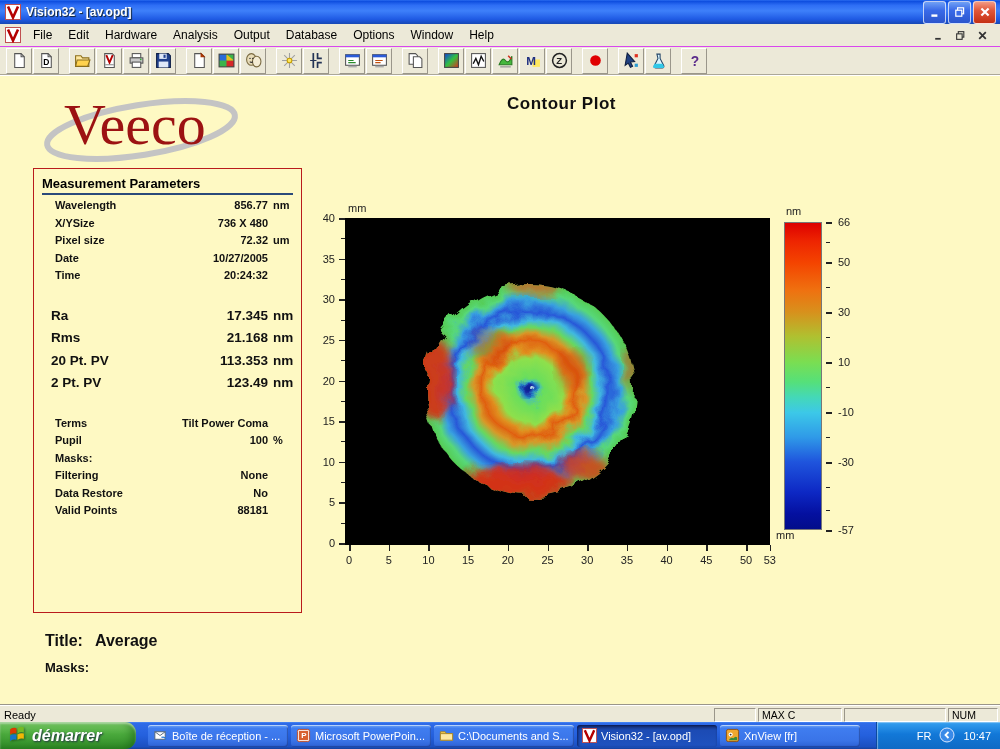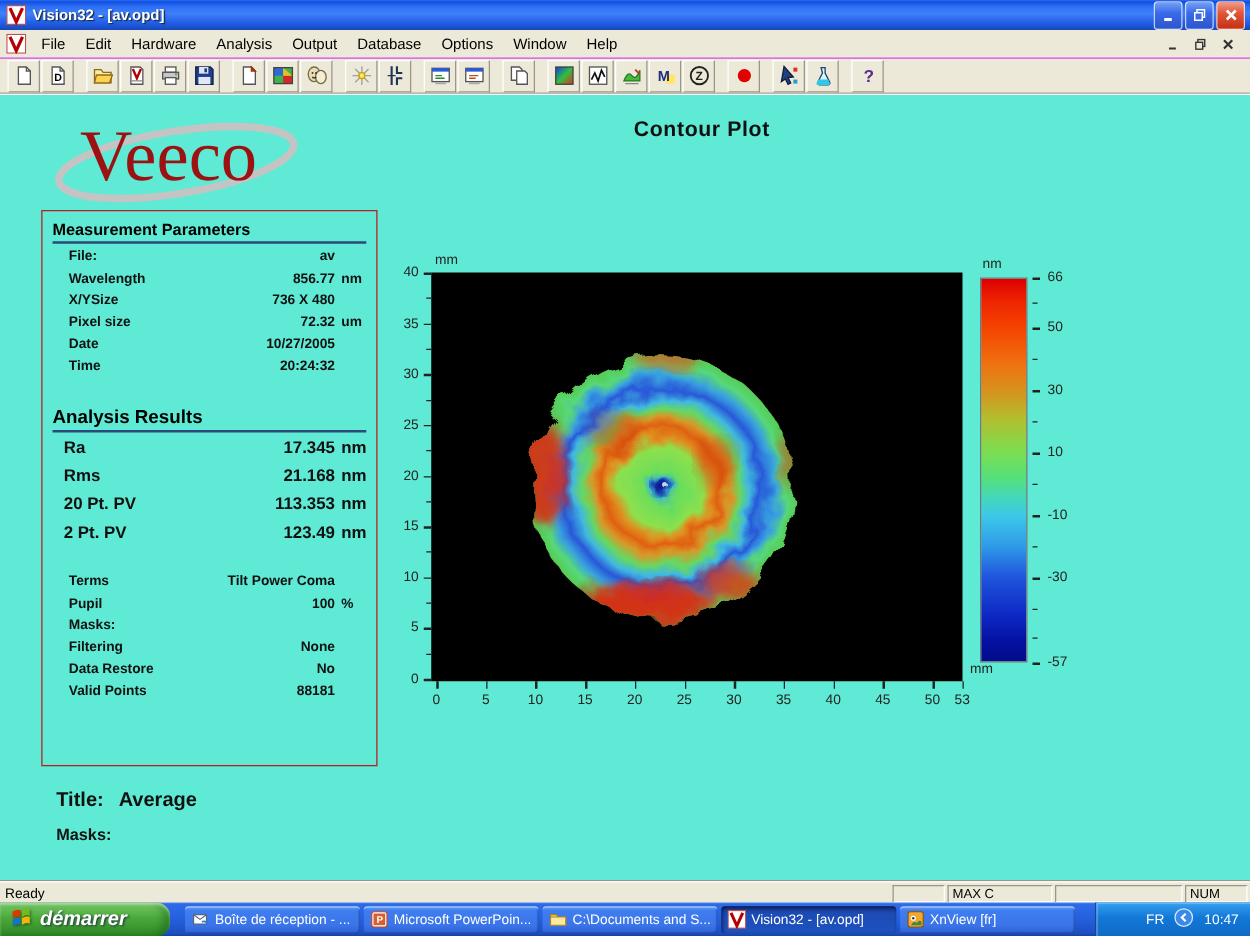--- a/index.html
+++ b/index.html
@@ -31,21 +31,21 @@
   
   #toolbar{position:absolute;left:0;top:47px;width:1000px;height:28px;background:#ece9d8;
     border-bottom:1px solid #aca899;display:flex;align-items:center;padding-left:6px;box-sizing:border-box;}
   .tb-group{display:flex;margin-right:9px;}
   .tb-btn{width:24px;height:24px;margin-right:1px;background:#ece9d8;
     border:1px solid;border-color:#fff #9a968a #9a968a #fff;
     display:flex;align-items:center;justify-content:center;}
   .tb-btn svg{width:17px;height:17px;}
 
   
-  #client{position:absolute;left:0;top:76px;width:1000px;height:629px;background:#5eead4;}
+  #client{position:absolute;left:0;top:76px;width:1000px;height:629px;background:#fef9c3;}
 
   #veeco-logo{position:absolute;left:38px;top:4px;}
   #page-title{position:absolute;left:507px;top:18px;font-size:17px;font-weight:bold;color:#111;
     letter-spacing:.5px;}
 
   
   #params-panel{position:absolute;left:33px;top:92px;width:269px;height:445px;
     border:1px solid #b91c1c;box-sizing:border-box;padding:7px 8px 0 8px;}
   .sec-title{font-weight:bold;font-size:13px;color:#000;border-bottom:2px solid #2b4a7a;
     padding-bottom:2px;margin-bottom:4px;}
@@ -414,25 +414,20 @@
       </svg>
     </div>
 
     <div id="page-title">Contour Plot</div>
 
     <div id="params-panel">
       <div class="section" id="sec-measure">
         <div class="sec-title">Measurement Parameters</div>
         <div class="rows">
             <div class="param-row">
-              <span class="lbl">File:</span>
-              <span class="val">av</span>
-              <span class="unit"></span>
-            </div>
-            <div class="param-row">
               <span class="lbl">Wavelength</span>
               <span class="val">856.77</span>
               <span class="unit">nm</span>
             </div>
             <div class="param-row">
               <span class="lbl">X/YSize</span>
               <span class="val">736 X 480</span>
               <span class="unit"></span>
             </div>
             <div class="param-row">
@@ -446,21 +441,20 @@
               <span class="unit"></span>
             </div>
             <div class="param-row">
               <span class="lbl">Time</span>
               <span class="val">20:24:32</span>
               <span class="unit"></span>
             </div>
           </div>
       </div>
       <div class="section large" id="sec-results">
-        <div class="sec-title large">Analysis Results</div>
         <div class="rows">
             <div class="param-row">
               <span class="lbl">Ra</span>
               <span class="val">17.345</span>
               <span class="unit">nm</span>
             </div>
             <div class="param-row">
               <span class="lbl">Rms</span>
               <span class="val">21.168</span>
               <span class="unit">nm</span>

